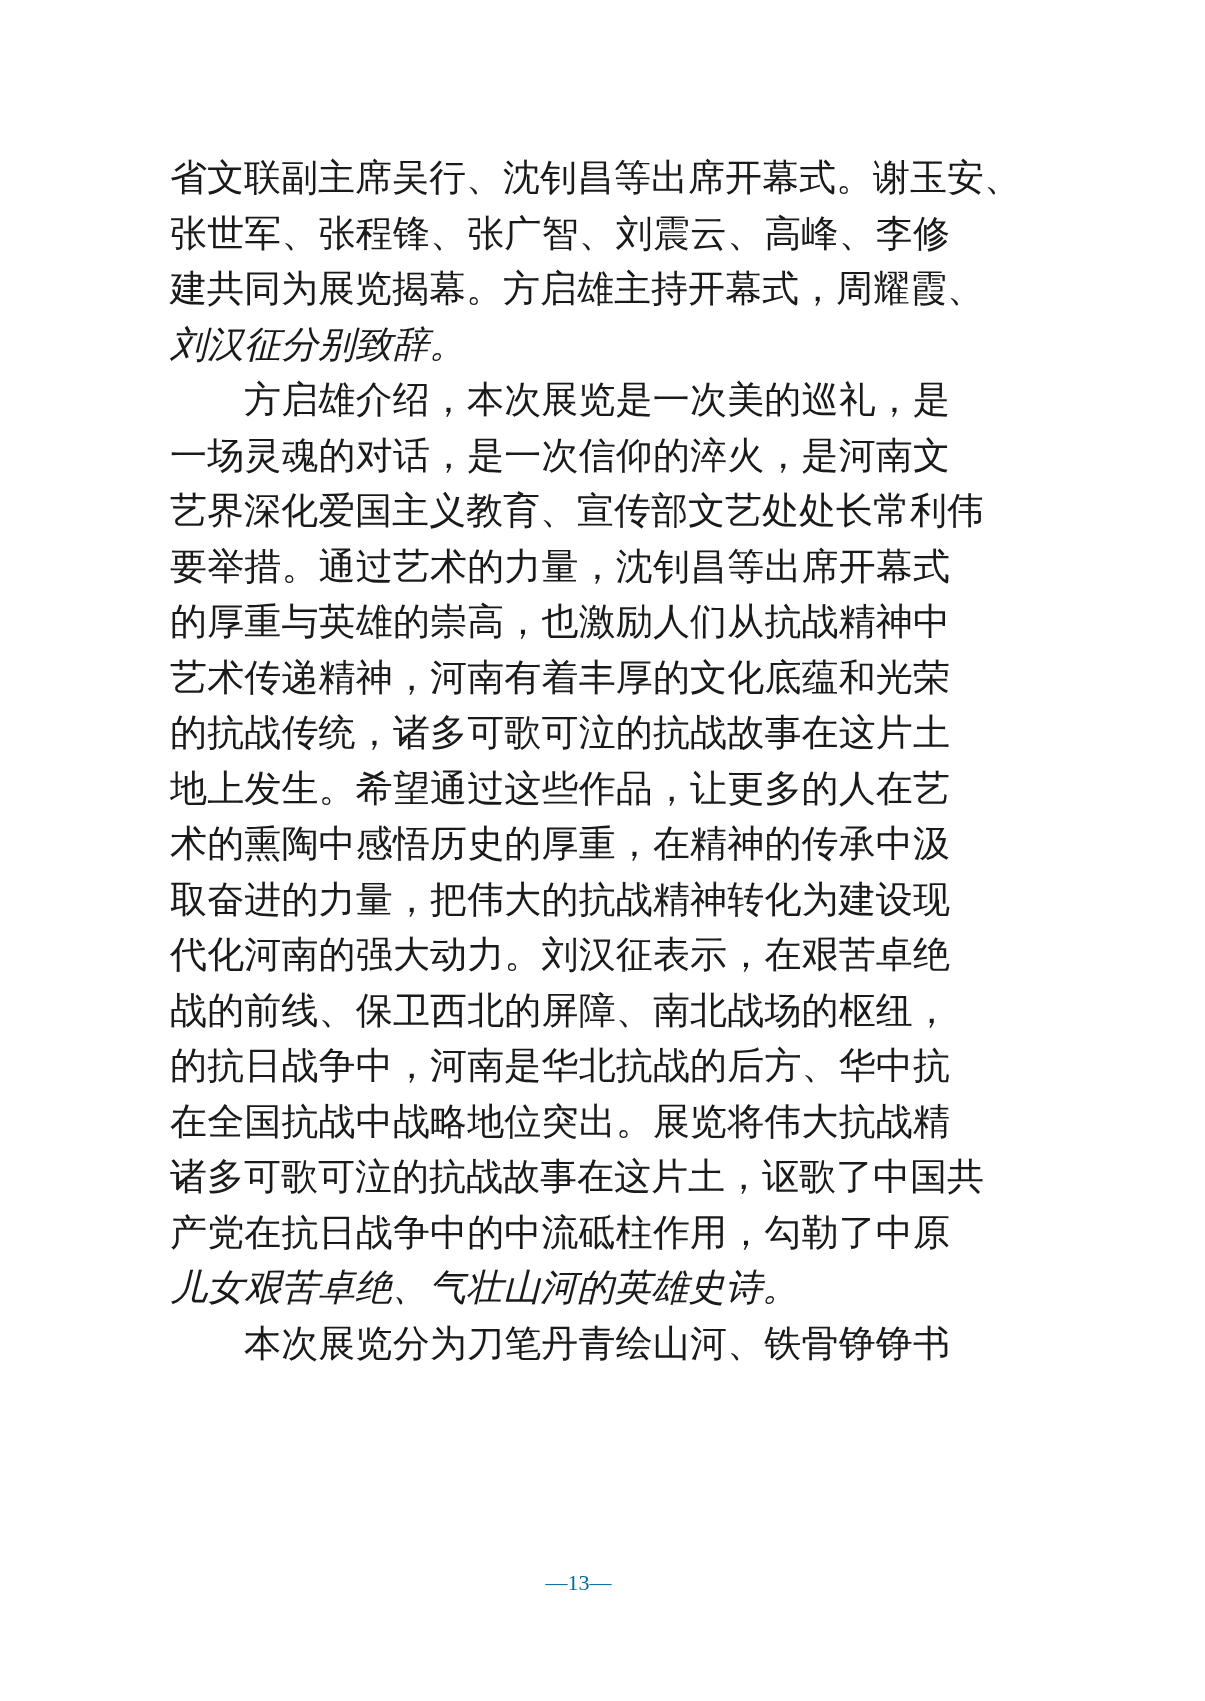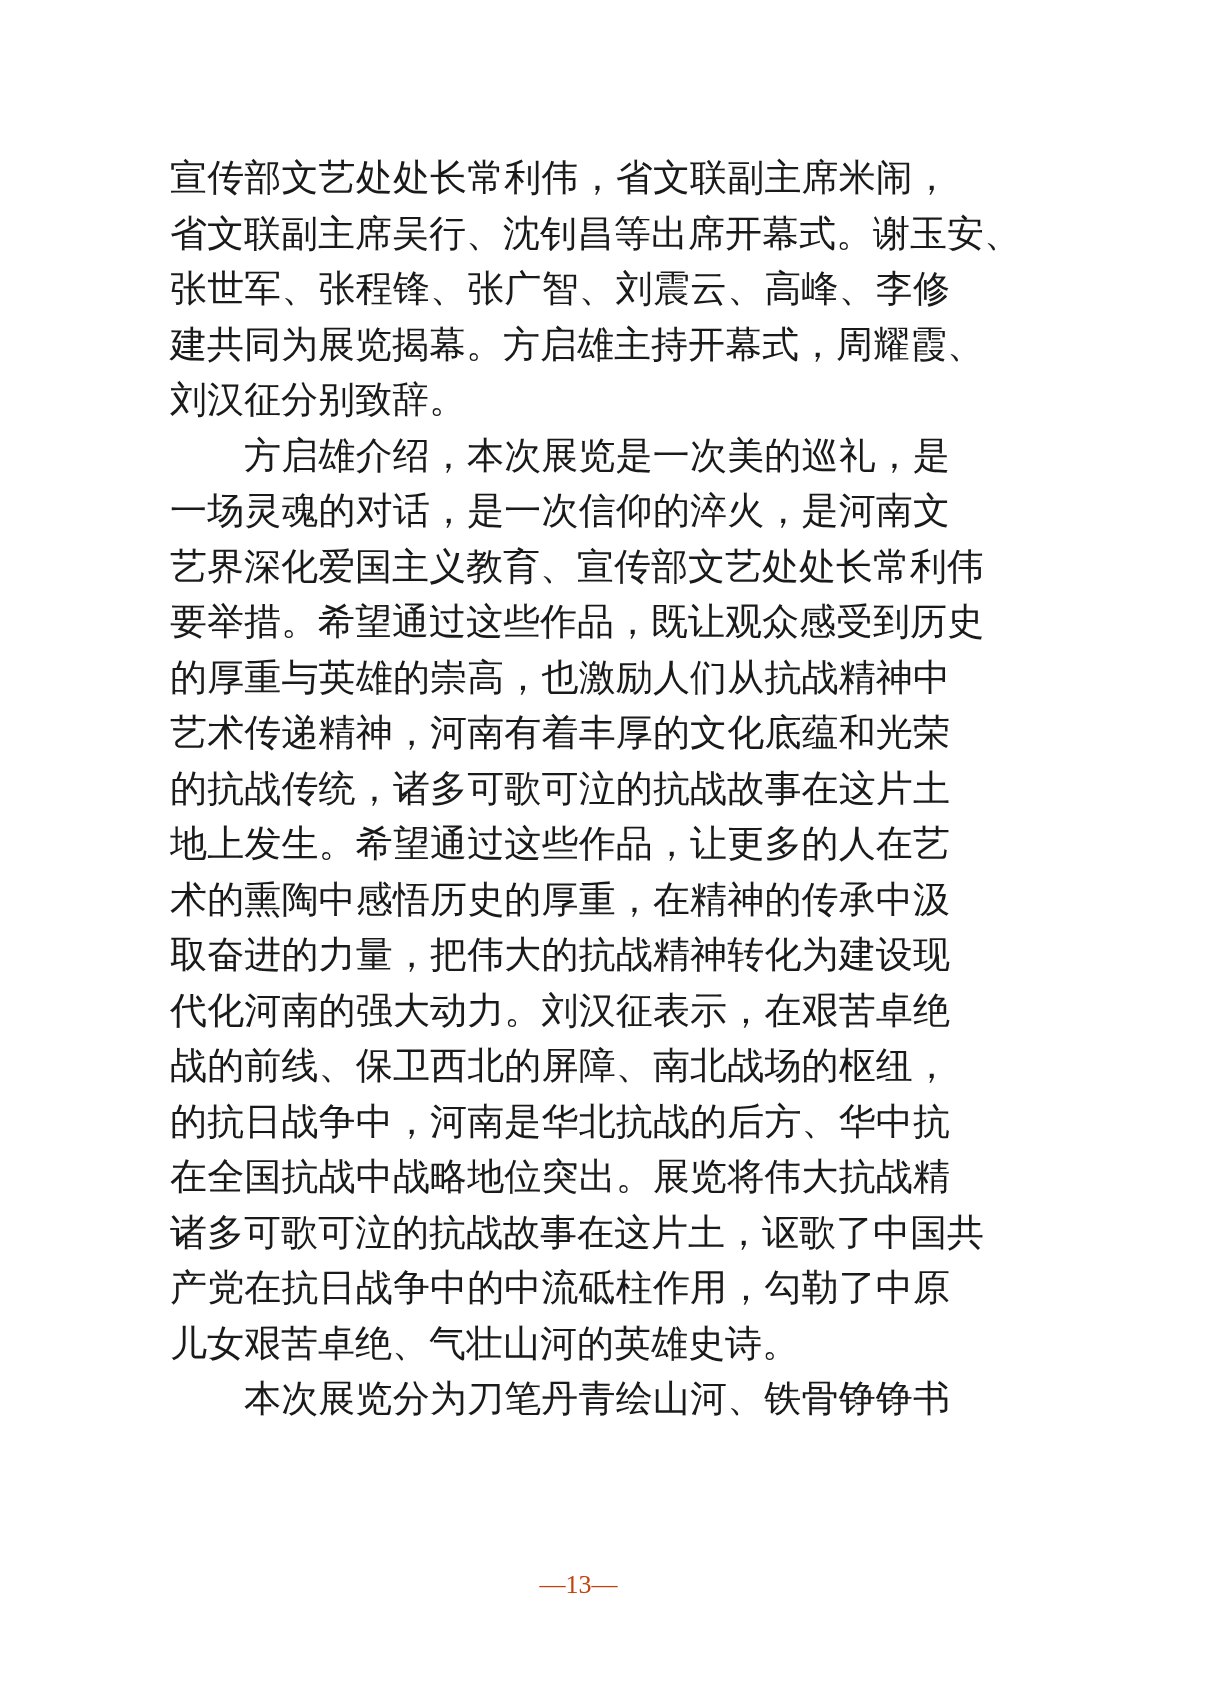--- a/index.html
+++ b/index.html
@@ -9,42 +9,41 @@
     position: absolute; left: 170px; top: 150px; width: 780px;
     font-family: "DejaVu Serif", "Liberation Serif", serif;
     color: #1a1a1a;
   }
   .line {
     height: 55.5px; line-height: 55.5px;
     font-size: 37px; white-space: nowrap;
     text-align: justify; text-align-last: justify;
     letter-spacing: 0px;
   }
-  .line.last { text-align-last: left; }
+  .line.last { text-align-last: left; font-style: italic; }
   .line.indent { padding-left: 74px; }
   .page-number {
     position: absolute; left: 0; width: 1157px; top: 1570px;
     text-align: center; font-family: "Liberation Serif", "DejaVu Serif", serif;
-    font-size: 26px; color: #c2410c;
+    font-size: 22px; color: #0369a1;
   }
 </style>
 </head>
 <body>
 
 <div class="page">
   <div class="body-text" id="body-text">
-      <div class="line">宣传部文艺处处长常利伟，省文联副主席米闹，</div>
       <div class="line">省文联副主席吴行、沈钊昌等出席开幕式。谢玉安、</div>
       <div class="line">张世军、张程锋、张广智、刘震云、高峰、李修</div>
       <div class="line">建共同为展览揭幕。方启雄主持开幕式，周耀霞、</div>
       <div class="line last">刘汉征分别致辞。</div>
       <div class="line indent">方启雄介绍，本次展览是一次美的巡礼，是</div>
       <div class="line">一场灵魂的对话，是一次信仰的淬火，是河南文</div>
       <div class="line">艺界深化爱国主义教育、宣传部文艺处处长常利伟</div>
-      <div class="line">要举措。希望通过这些作品，既让观众感受到历史</div>
+      <div class="line">要举措。通过艺术的力量，沈钊昌等出席开幕式</div>
       <div class="line">的厚重与英雄的崇高，也激励人们从抗战精神中</div>
       <div class="line">艺术传递精神，河南有着丰厚的文化底蕴和光荣</div>
       <div class="line">的抗战传统，诸多可歌可泣的抗战故事在这片土</div>
       <div class="line">地上发生。希望通过这些作品，让更多的人在艺</div>
       <div class="line">术的熏陶中感悟历史的厚重，在精神的传承中汲</div>
       <div class="line">取奋进的力量，把伟大的抗战精神转化为建设现</div>
       <div class="line">代化河南的强大动力。刘汉征表示，在艰苦卓绝</div>
       <div class="line">战的前线、保卫西北的屏障、南北战场的枢纽，</div>
       <div class="line">的抗日战争中，河南是华北抗战的后方、华中抗</div>
       <div class="line">在全国抗战中战略地位突出。展览将伟大抗战精</div>

